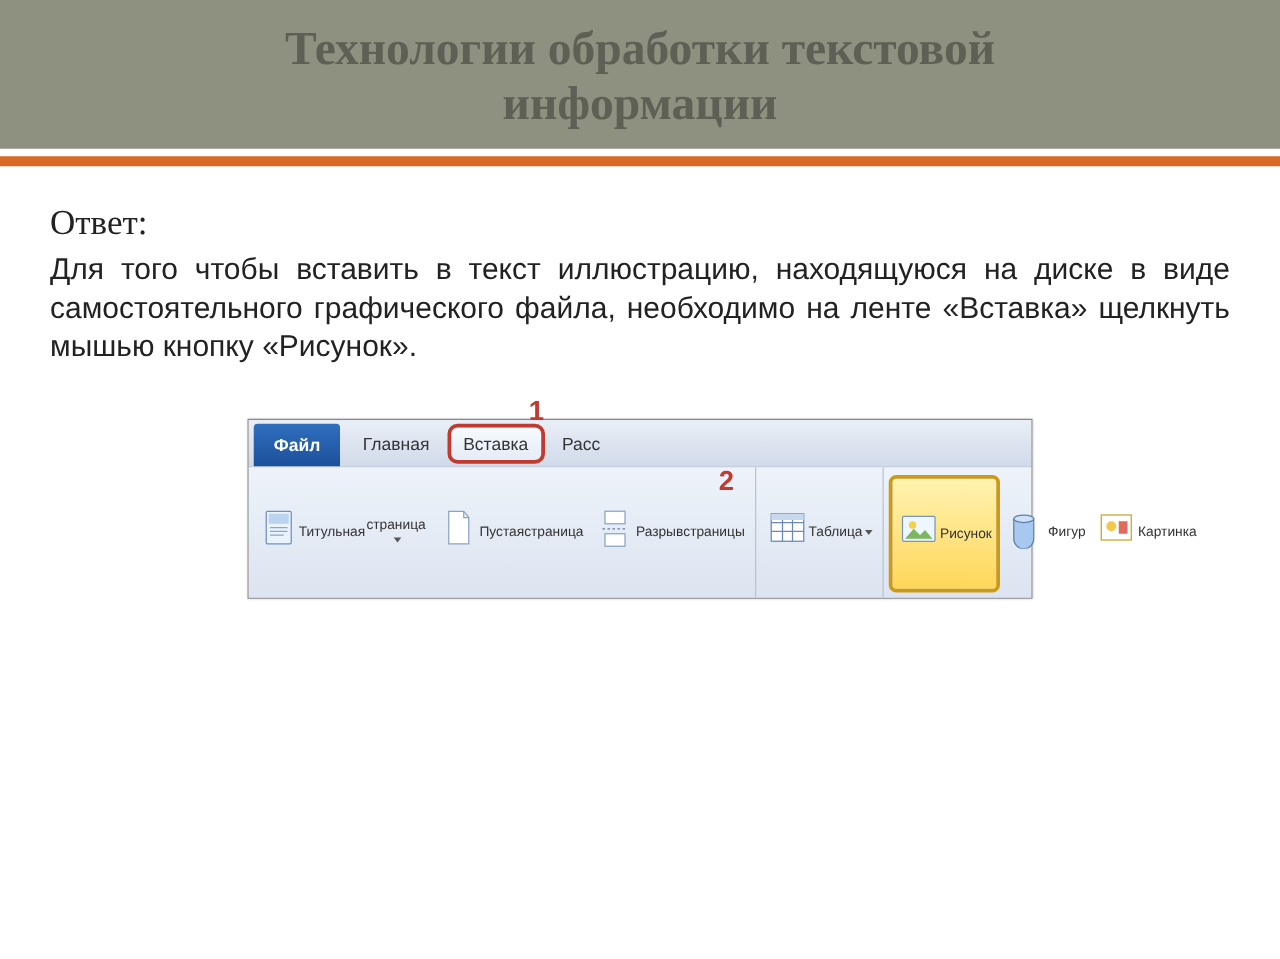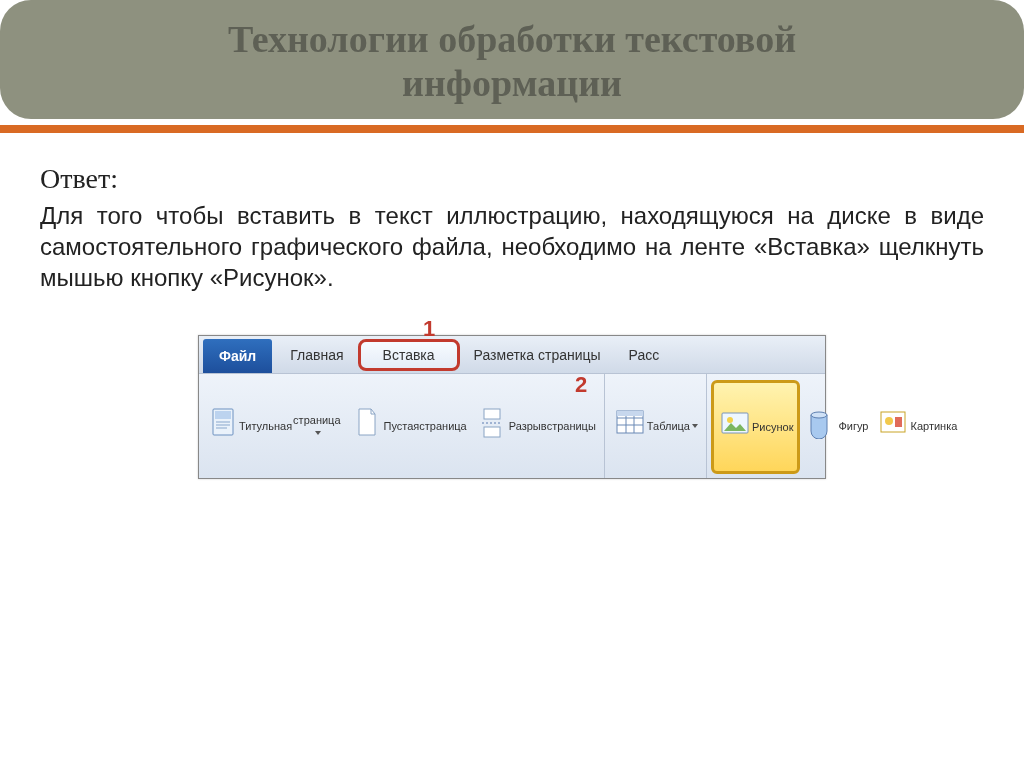--- a/index.html
+++ b/index.html
@@ -7,21 +7,20 @@
     width: 1024px;
     height: 767px;
     background: #ffffff;
     font-family: Arial, sans-serif;
     overflow: hidden;
   }
   .header-band {
     background: #8e917f;
     padding: 18px 0 14px 0;
     text-align: center;
-    border-radius: 31px;
   }
   .slide-title {
     font-family: "Times New Roman", serif;
     font-size: 38px;
     font-weight: bold;
     color: #5e6055;
     line-height: 1.15;
   }
   .orange-bar {
     height: 8px;
@@ -74,21 +73,21 @@
     color: #fff;
     font-weight: bold;
     margin: 2px 4px 0 4px;
     height: 34px;
     border-radius: 3px 3px 0 0;
     padding: 0 16px;
   }
   .tab.boxed {
     border: 3px solid #c23a2e;
     border-radius: 8px;
-    padding: 0 22px;
+    padding: 0 10px;
     margin: 18px 0;
     height: 32px;
     background: linear-gradient(#f7fbff, #e4ecf7);
   }
   .callout-1 {
     position: absolute;
     top: -20px;
     left: 224px;
     font-size: 22px;
     font-weight: bold;
@@ -169,21 +168,20 @@
 <div class="content">
   <div class="answer-label">Ответ:</div>
   <div class="answer-text">Для того чтобы вставить в текст иллюстрацию, находящуюся на диске в виде самостоятельного графического файла, необходимо на ленте «Вставка» щелкнуть мышью кнопку «Рисунок».</div>
 
   <div class="ribbon-wrap">
     <div class="ribbon-tabs">
       <div class="callout-1">1</div>
       <div class="tab file">Файл</div>
       <div class="tab">Главная</div>
       <div class="tab boxed">Вставка</div>
-      <div class="tab">Разметка страницы</div>
       <div class="tab">Расс</div>
     </div>
 
     <div class="ribbon-body">
       <div class="callout-2">2</div>
 
       <div class="group">
         <div class="rb-btn">
           <div class="icon-box">
             <svg viewBox="0 0 32 32">

